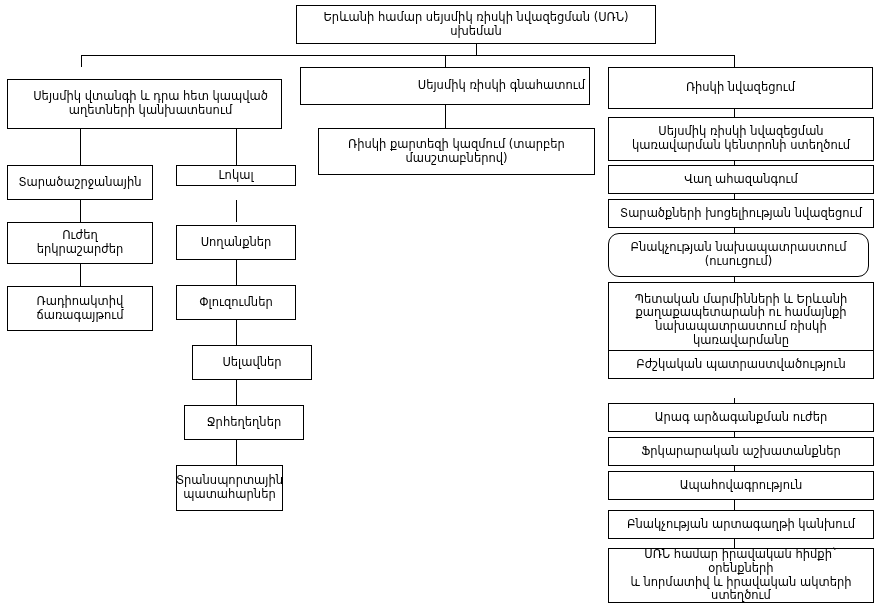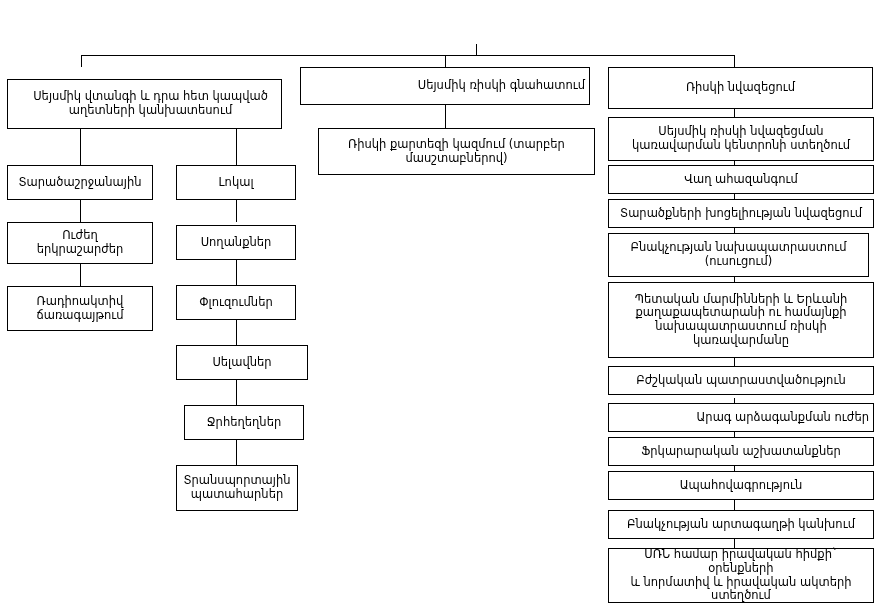--- a/index.html
+++ b/index.html
@@ -35,20 +35,24 @@
     z-index:1;
   }
   .edge.h{height:1px;}
   .edge.v{width:1px;}
 </style>
 </head>
 <body>
 
 <div id="canvas">
 
+  <div class="node" style="left:296px; top:5px; width:360px; height:39px;">
+    <span>Երևանի համար սեյսմիկ ռիսկի նվազեցման (ՍՌՆ)
+սխեման</span>
+  </div>
 
   <div class="edge v" style="left:476px; top:44px; height:12px;"></div>
 
   <div class="edge h" style="left:81px; top:55px; width:654px;"></div>
 
   <div class="edge v" style="left:81px; top:55px; height:12px;"></div>
   <div class="edge v" style="left:445px; top:55px; height:12px;"></div>
   <div class="edge v" style="left:734px; top:55px; height:12px;"></div>
 
   <div class="node" style="left:7px; top:79px; width:275px; height:50px;padding-left:16px;">
@@ -66,41 +70,41 @@
   <div class="node" style="left:7px; top:222px; width:146px; height:42px;">
     <span>Ուժեղ
 երկրաշարժեր</span>
   </div>
   <div class="edge v" style="left:80px; top:264px; height:22px;"></div>
   <div class="node" style="left:7px; top:286px; width:146px; height:45px;">
     <span>Ռադիոակտիվ
 ճառագայթում</span>
   </div>
 
-  <div class="node" style="left:176px; top:165px; width:120px; height:35px;">
+  <div class="node" style="left:176px; top:165px; width:120px; height:21px;">
     <span>Լոկալ</span>
   </div>
   <div class="edge v" style="left:236px; top:200px; height:22px;"></div>
   <div class="node" style="left:176px; top:225px; width:120px; height:35px;">
     <span>Սողանքներ</span>
   </div>
   <div class="edge v" style="left:236px; top:260px; height:25px;"></div>
   <div class="node" style="left:176px; top:285px; width:120px; height:35px;">
     <span>Փլուզումներ</span>
   </div>
   <div class="edge v" style="left:236px; top:320px; height:25px;"></div>
-  <div class="node" style="left:176px; top:345px; width:132px; height:35px;">
+  <div class="node" style="left:192px; top:345px; width:120px; height:35px;">
     <span>Սելավներ</span>
   </div>
   <div class="edge v" style="left:236px; top:380px; height:25px;"></div>
   <div class="node" style="left:184px; top:405px; width:120px; height:35px;">
     <span>Ջրհեղեղներ</span>
   </div>
   <div class="edge v" style="left:236px; top:440px; height:25px;"></div>
-  <div class="node" style="left:176px; top:465px; width:122px; height:46px;">
+  <div class="node" style="left:176px; top:465px; width:107px; height:46px;">
     <span>Տրանսպորտային
 պատահարներ</span>
   </div>
 
   <div class="node" style="left:300px; top:67px; width:290px; height:38px;justify-content:flex-end;">
     <span>Սեյսմիկ ռիսկի գնահատում</span>
   </div>
   <div class="edge v" style="left:445px; top:105px; height:23px;"></div>
   <div class="node" style="left:318px; top:128px; width:277px; height:47px;">
     <span>Ռիսկի քարտեզի կազմում (տարբեր
@@ -121,40 +125,40 @@
   <div class="node" style="left:608px; top:165px; width:266px; height:29px;">
     <span>Վաղ ահազանգում</span>
   </div>
 
   <div class="edge v" style="left:734px; top:194px; height:5px;"></div>
   <div class="node" style="left:608px; top:199px; width:266px; height:29px;">
     <span>Տարածքների խոցելիության նվազեցում</span>
   </div>
 
   <div class="edge v" style="left:734px; top:228px; height:5px;"></div>
-  <div class="node" style="left:608px; top:233px; width:261px; height:44px;">
+  <div class="node" style="left:608px; top:233px; width:261px; height:44px;border-radius:11px;">
     <span>Բնակչության նախապատրաստում
 (ուսուցում)</span>
   </div>
 
   <div class="edge v" style="left:734px; top:277px; height:5px;"></div>
   <div class="node" style="left:608px; top:282px; width:266px; height:76px;">
     <span>Պետական մարմինների և Երևանի
 քաղաքապետարանի ու համայնքի
 նախապատրաստում ռիսկի
 կառավարմանը</span>
   </div>
 
   <div class="edge v" style="left:734px; top:358px; height:11px;"></div>
-  <div class="node" style="left:608px; top:366px; width:266px; height:29px;">
+  <div class="node" style="left:608px; top:350px; width:266px; height:29px;">
     <span>Բժշկական պատրաստվածություն</span>
   </div>
 
   <div class="edge v" style="left:734px; top:398px; height:5px;"></div>
-  <div class="node" style="left:608px; top:403px; width:266px; height:29px;justify-content:flex-end;">
+  <div class="node" style="left:608px; top:403px; width:266px; height:29px;">
     <span>Արագ արձագանքման ուժեր</span>
   </div>
 
   <div class="edge v" style="left:734px; top:432px; height:5px;"></div>
   <div class="node" style="left:608px; top:437px; width:266px; height:29px;">
     <span>Ֆրկարարական աշխատանքներ</span>
   </div>
 
   <div class="edge v" style="left:734px; top:466px; height:5px;"></div>
   <div class="node" style="left:608px; top:471px; width:266px; height:29px;">

